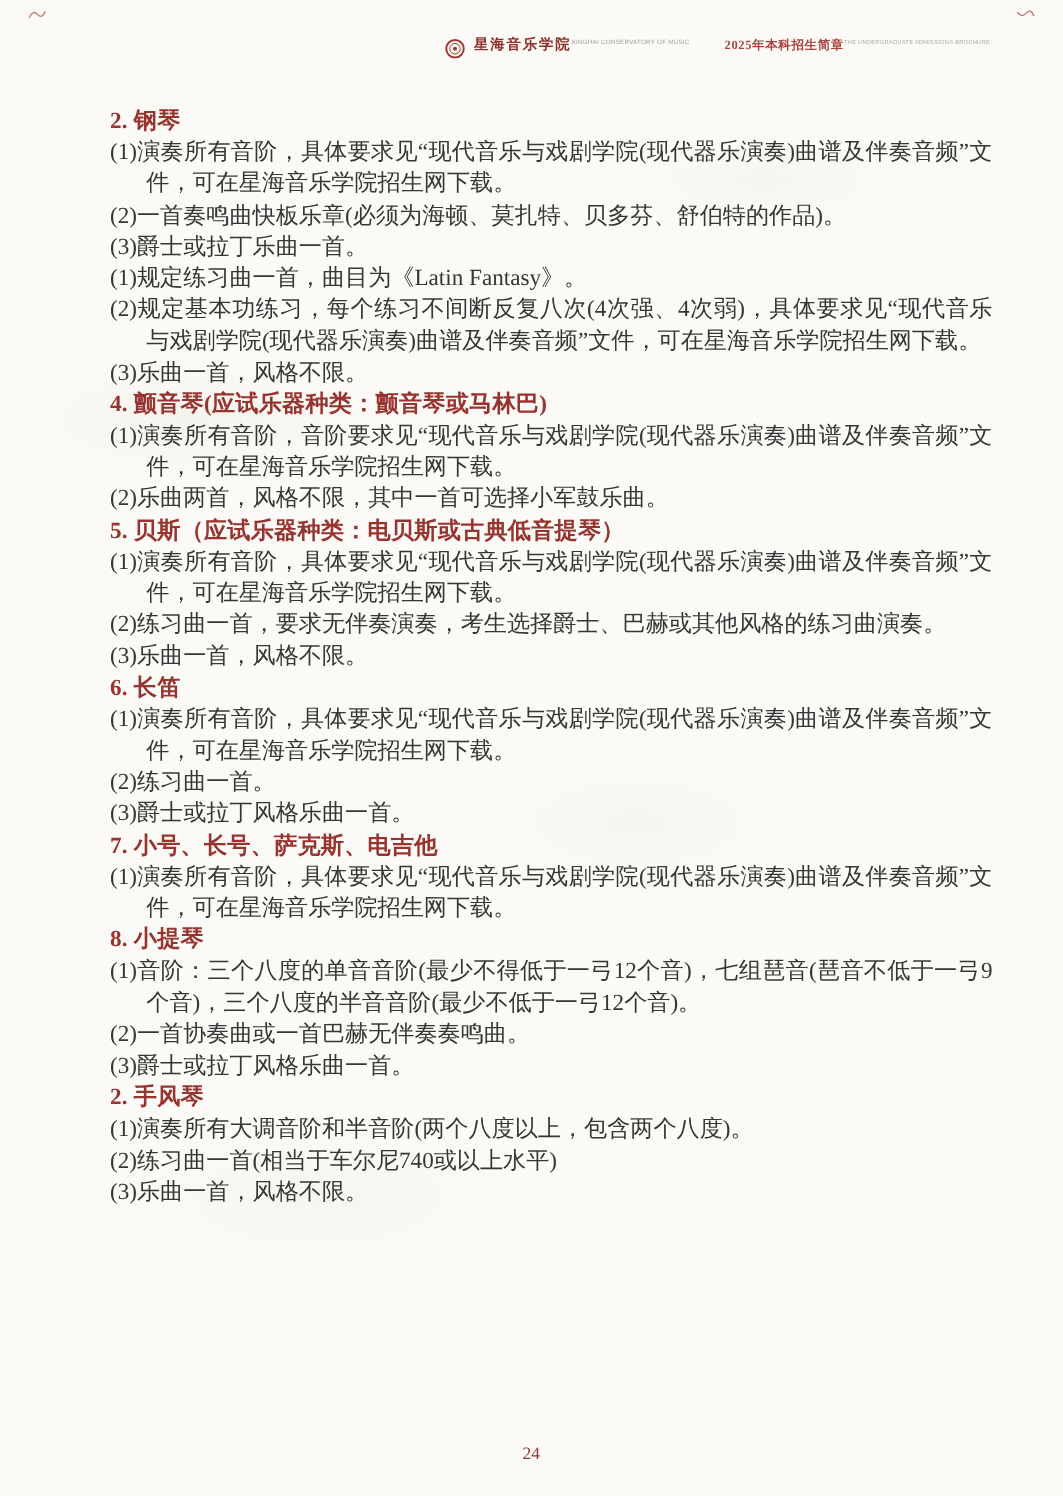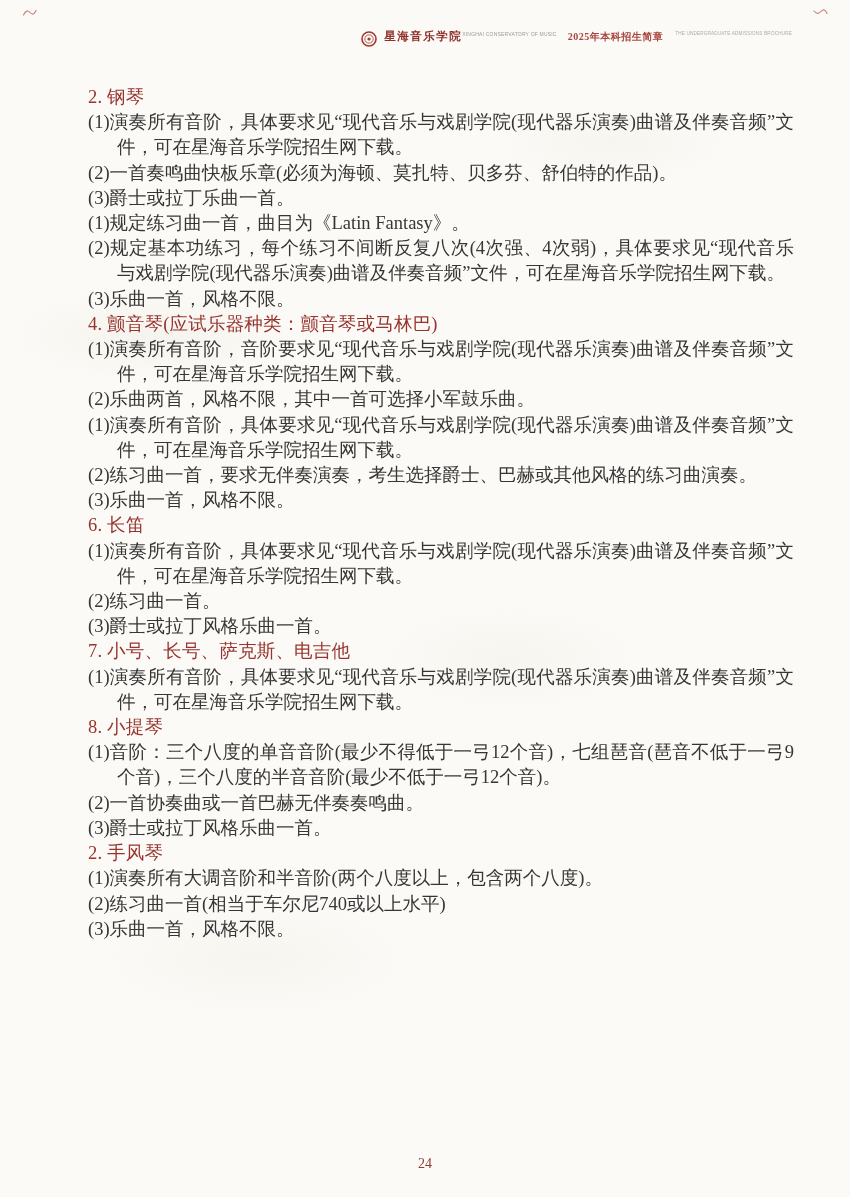--- a/index.html
+++ b/index.html
@@ -26,38 +26,38 @@
   .name-block,.title-block{display:flex;flex-direction:row;}
   .school-name{
     font-size:11.5px;font-weight:bold;color:#8e2f2a;
     letter-spacing:1.5px;white-space:nowrap;line-height:13px;
   }
   .school-name-en{
     font-size:5px;color:#9a9a9a;letter-spacing:.2px;
     white-space:nowrap;line-height:6px;margin-top:1px;
     font-family:"Liberation Sans","DejaVu Sans",sans-serif;
   }
-  .title-block{margin-left:4px;gap:12px;}
+  .title-block{margin-left:21px;}
   .brochure-title{
     font-size:10px;font-weight:bold;color:#a8453e;
     white-space:nowrap;line-height:13px;letter-spacing:.5px;
   }
   .brochure-sub{
     font-size:4.6px;color:#ababab;letter-spacing:.2px;
     white-space:nowrap;line-height:6px;margin-top:1px;
     font-family:"Liberation Sans","DejaVu Sans",sans-serif;
   }
 
   .content{
     position:absolute;left:88px;top:85px;width:706px;
     color:#363636;font-size:18.5px;line-height:25.2px;
     text-align:justify;
   }
   .sec-title{
-    color:#98342f;font-weight:normal;letter-spacing:.2px;
+    color:#98342f;font-weight:bold;letter-spacing:.2px;
   }
   .item{
     padding-left:29px;text-indent:-29px;
   }
 
   .page-number{
     position:absolute;top:1140px;left:0;width:100%;
     text-align:center;color:#8f3b35;font-size:14px;margin-top:16px;
   }
 </style>
@@ -108,20 +108,21 @@
     <div class="item">(3)乐曲一首，风格不限。</div>
   </div>
 
   <div class="section">
     <div class="sec-title">4. 颤音琴(应试乐器种类：颤音琴或马林巴)</div>
     <div class="item">(1)演奏所有音阶，音阶要求见“现代音乐与戏剧学院(现代器乐演奏)曲谱及伴奏音频”文件，可在星海音乐学院招生网下载。</div>
     <div class="item">(2)乐曲两首，风格不限，其中一首可选择小军鼓乐曲。</div>
   </div>
 
   <div class="section">
+    <div class="sec-title">5. 贝斯（应试乐器种类：电贝斯或古典低音提琴）</div>
     <div class="item">(1)演奏所有音阶，具体要求见“现代音乐与戏剧学院(现代器乐演奏)曲谱及伴奏音频”文件，可在星海音乐学院招生网下载。</div>
     <div class="item">(2)练习曲一首，要求无伴奏演奏，考生选择爵士、巴赫或其他风格的练习曲演奏。</div>
     <div class="item">(3)乐曲一首，风格不限。</div>
   </div>
 
   <div class="section">
     <div class="sec-title">6. 长笛</div>
     <div class="item">(1)演奏所有音阶，具体要求见“现代音乐与戏剧学院(现代器乐演奏)曲谱及伴奏音频”文件，可在星海音乐学院招生网下载。</div>
     <div class="item">(2)练习曲一首。</div>
     <div class="item">(3)爵士或拉丁风格乐曲一首。</div>

